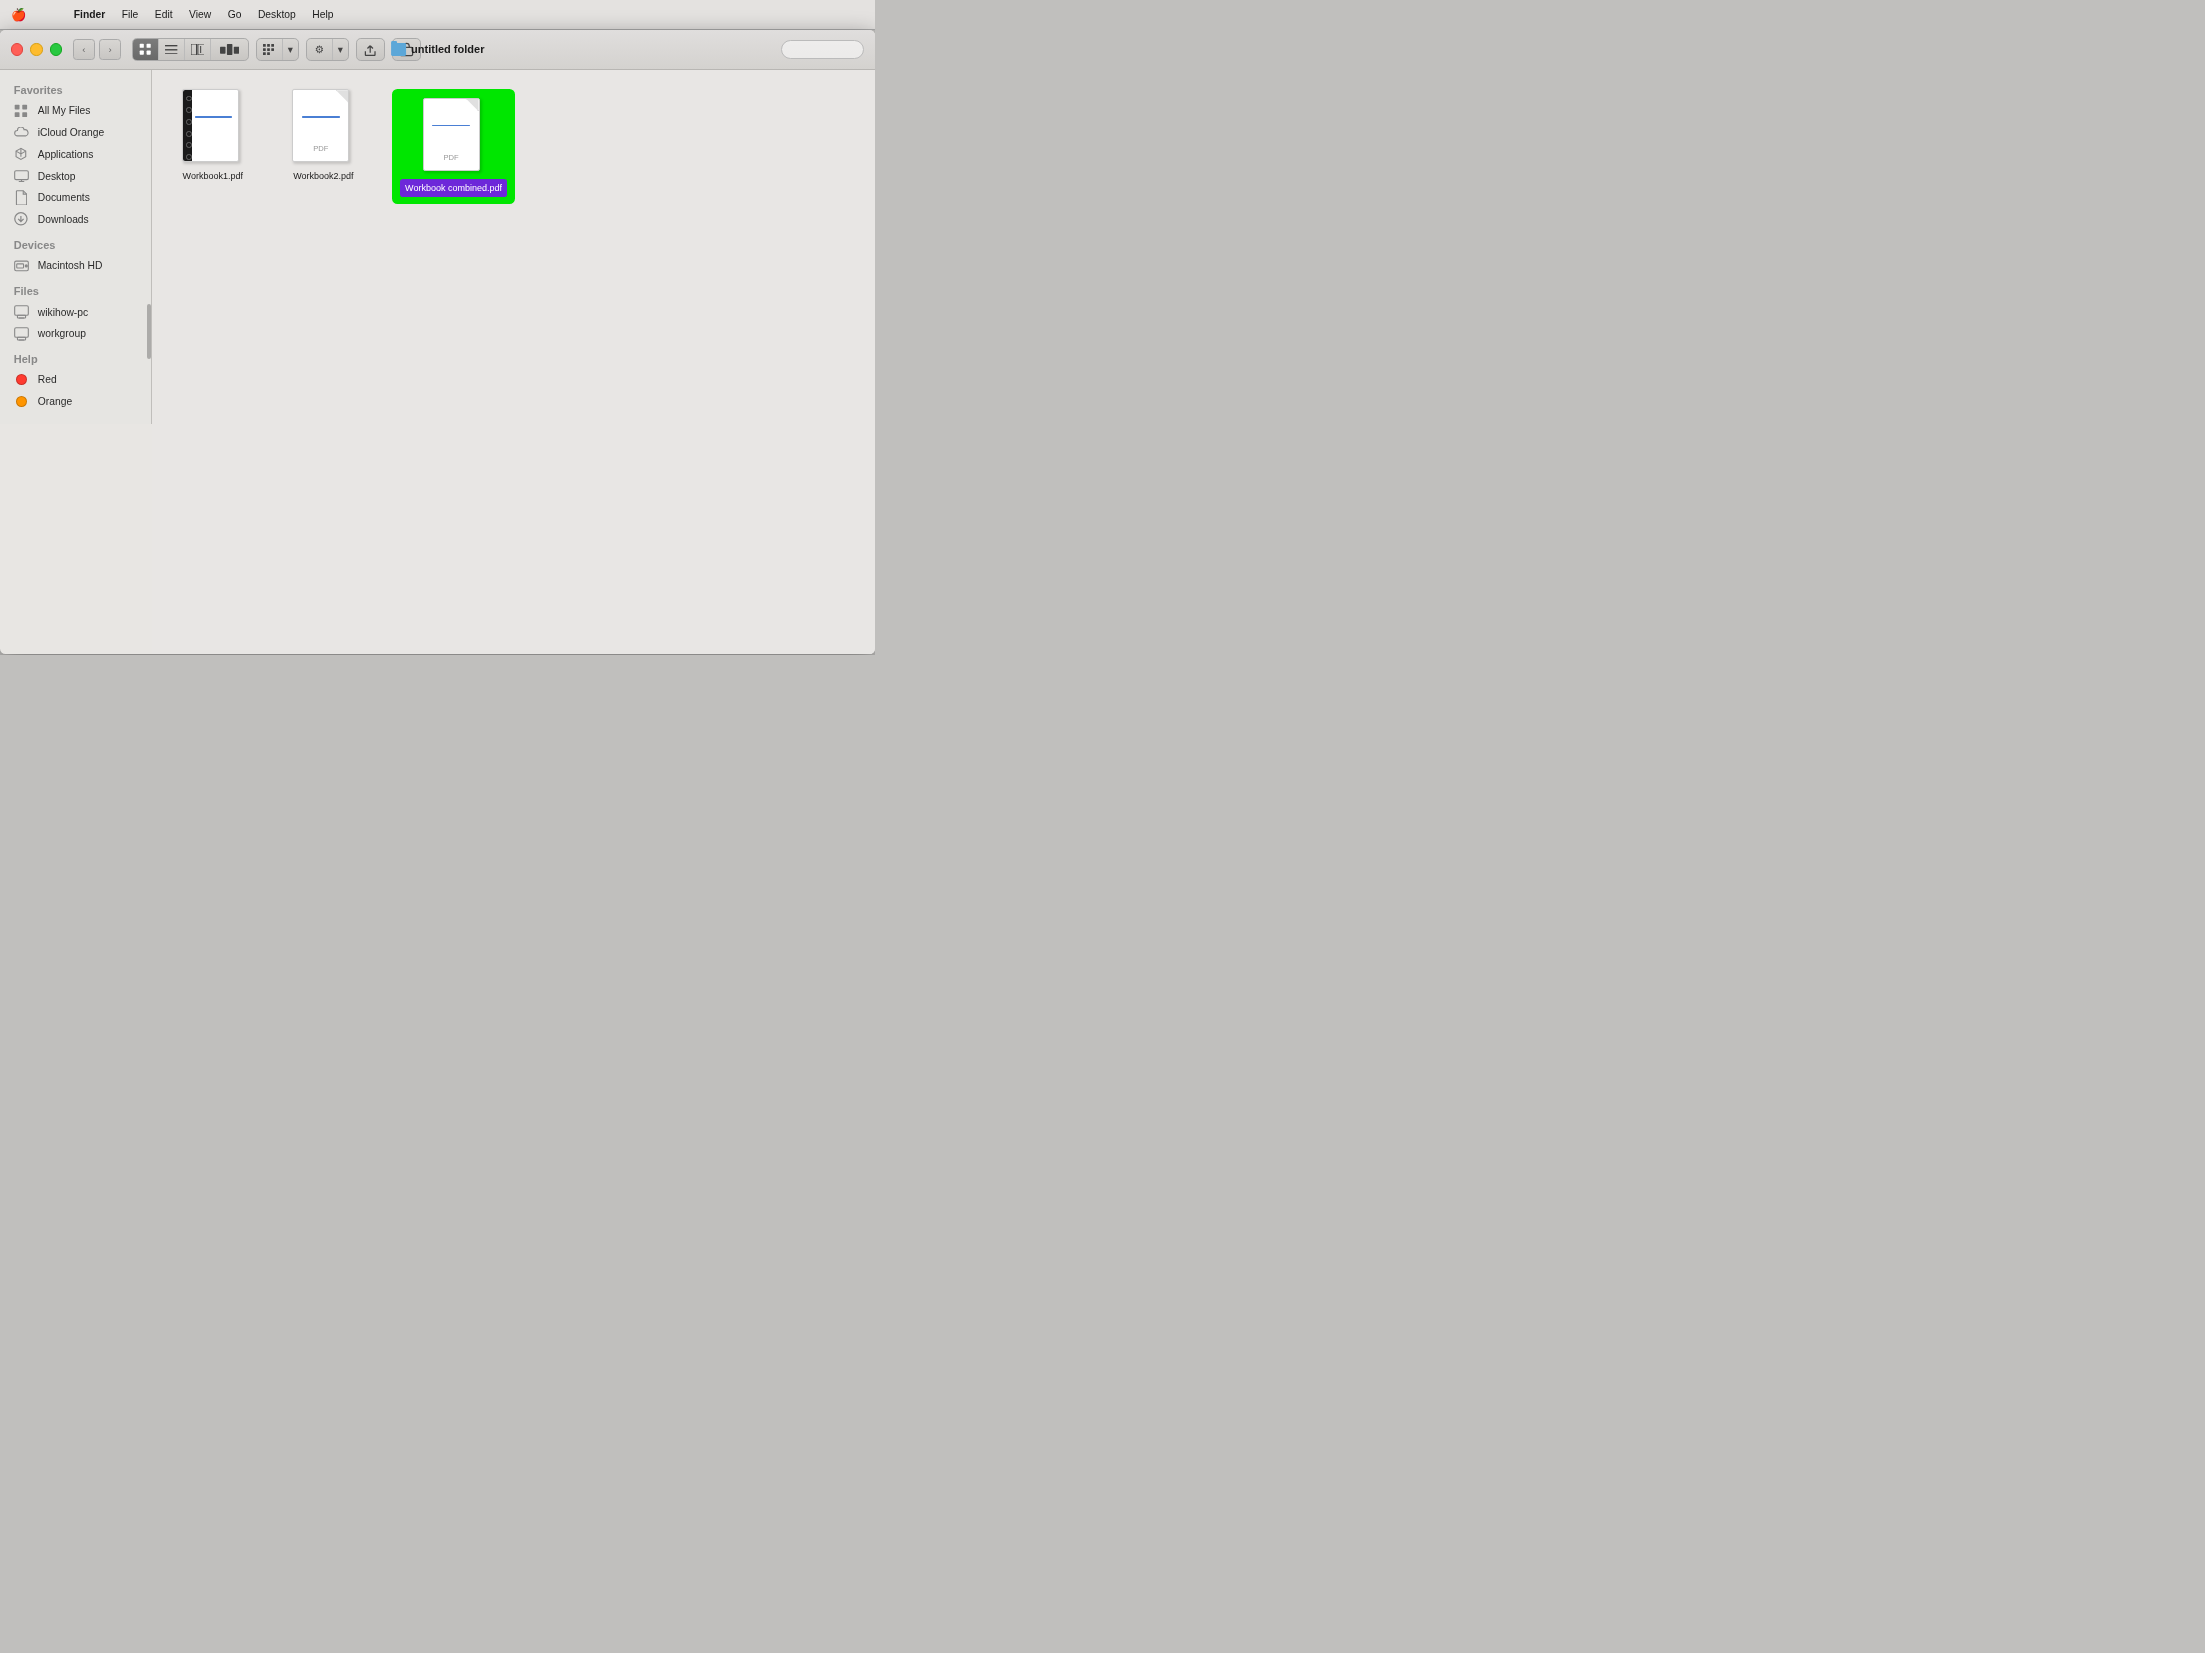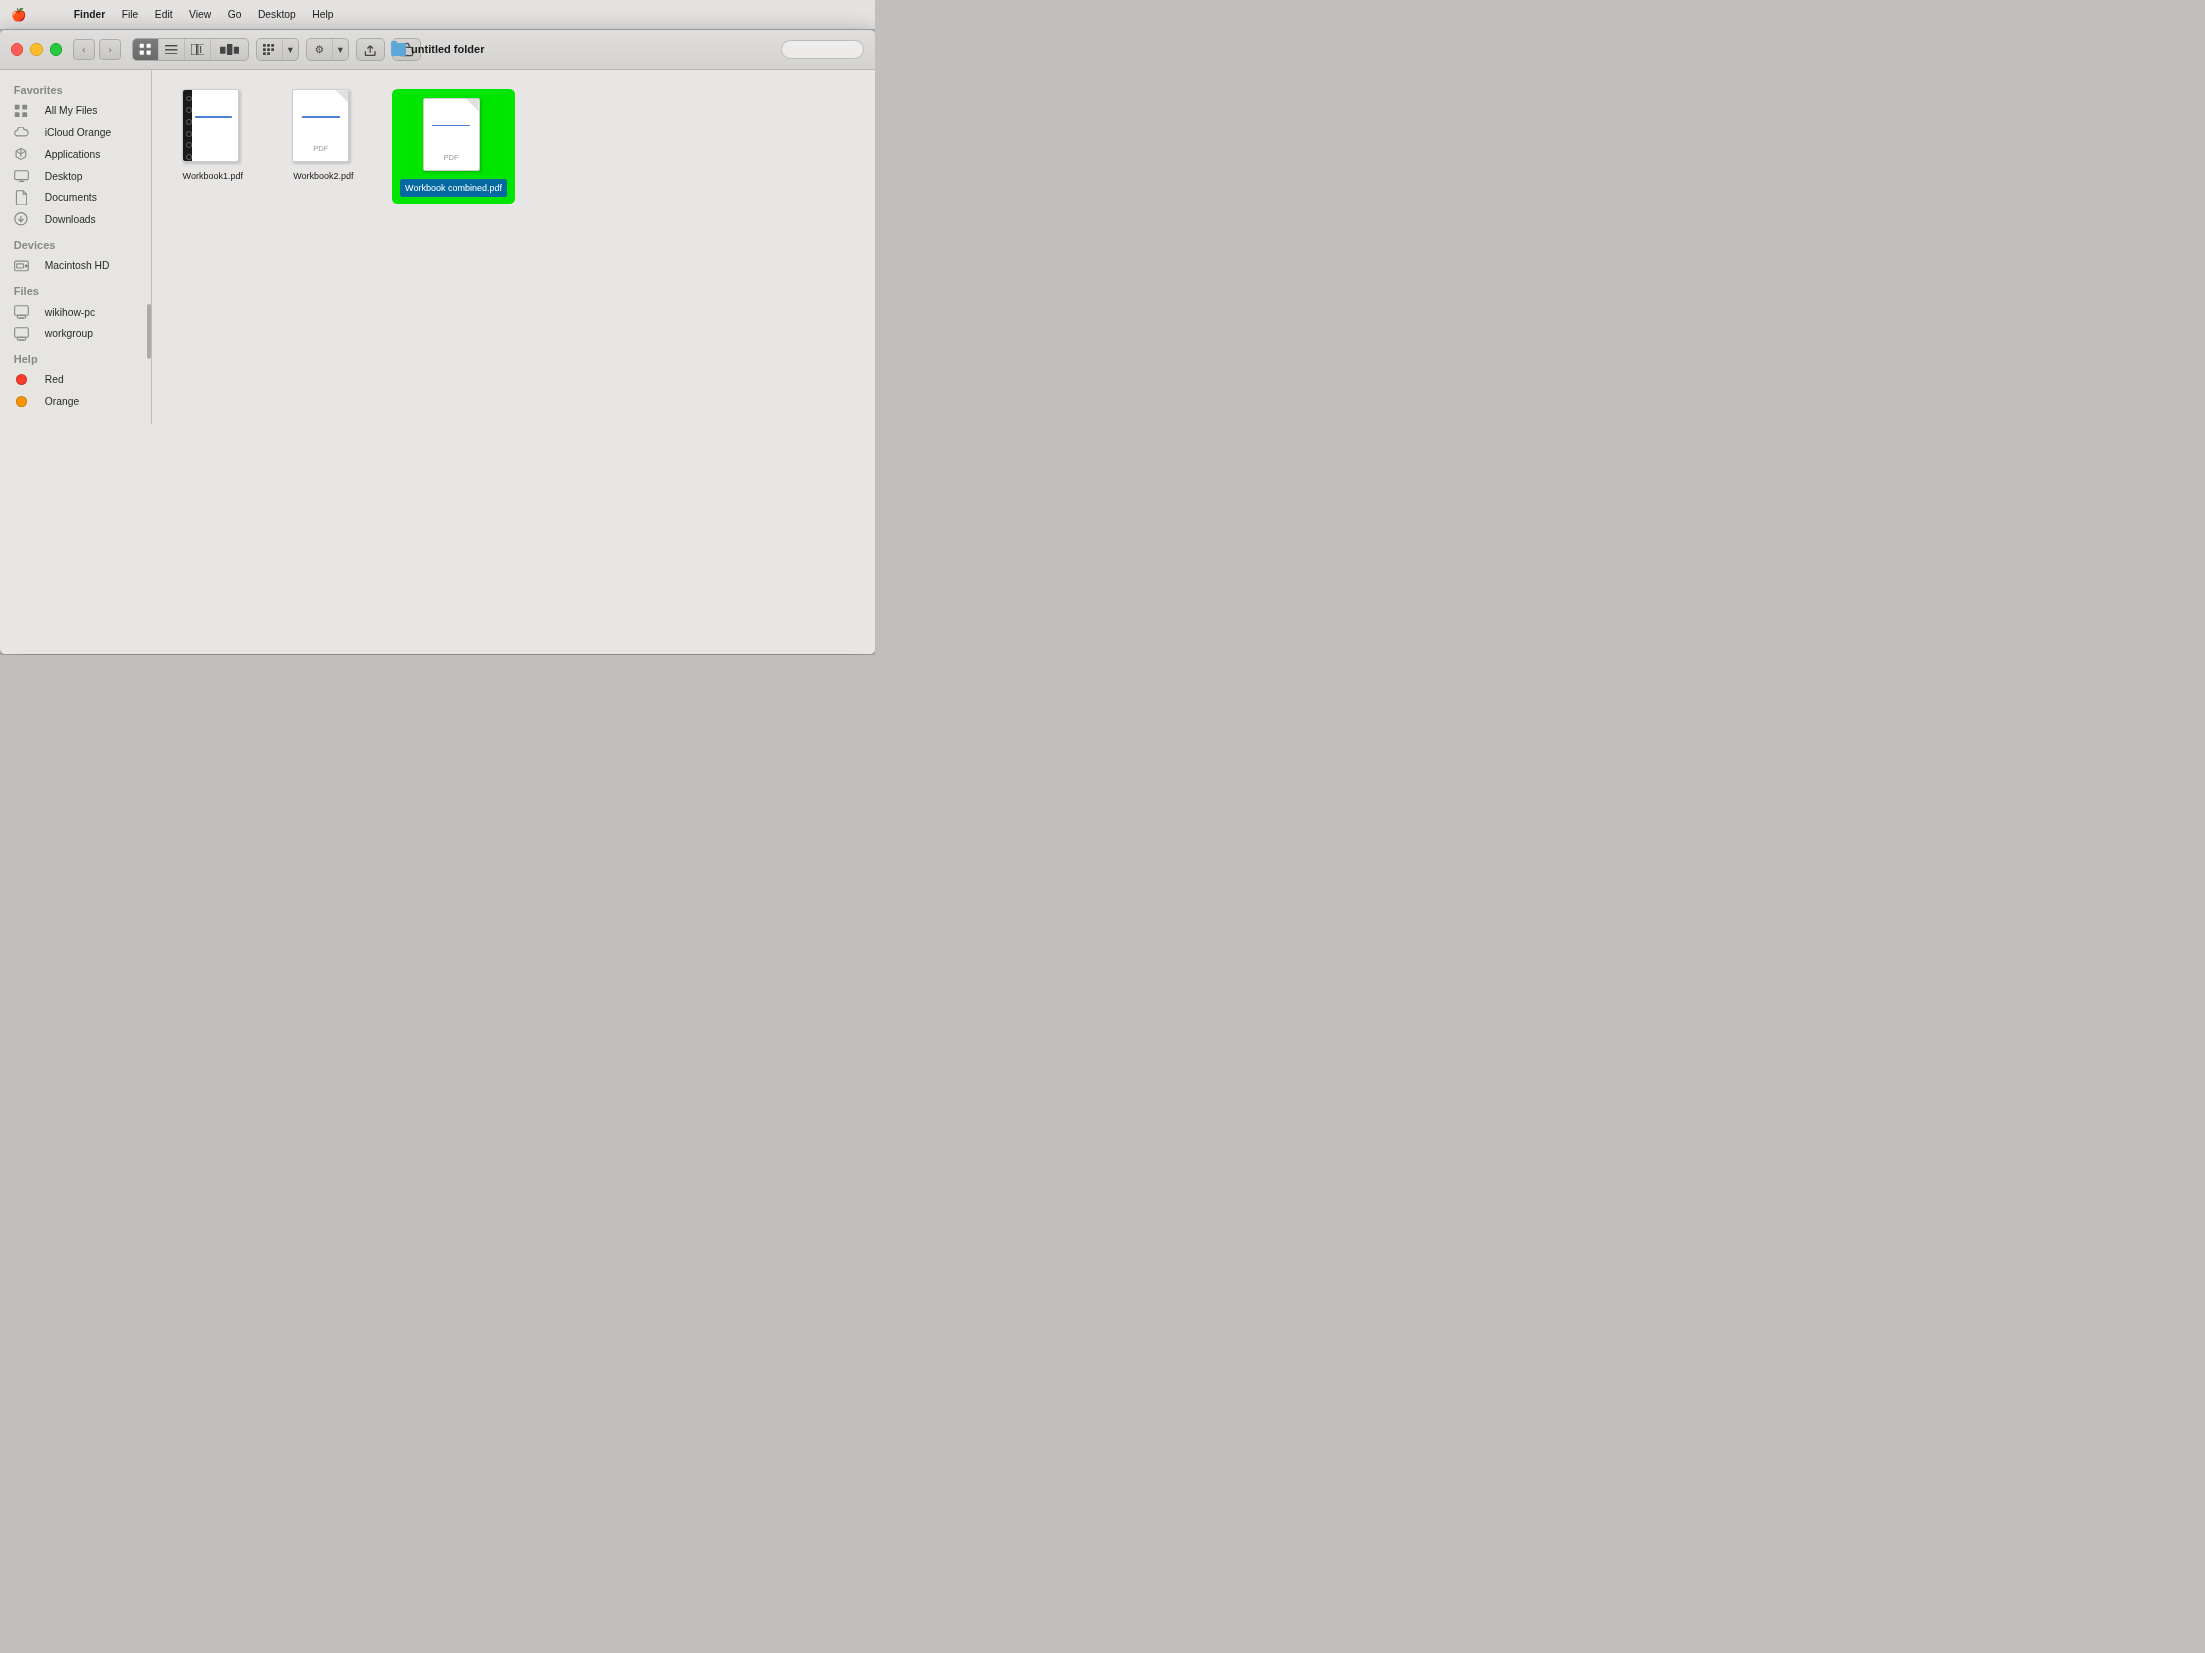--- a/index.html
+++ b/index.html
@@ -197,21 +197,21 @@
       font-size: 11px;
       font-weight: 700;
       color: #888;
       padding: 2.8px 13.8px 4.1px;
       text-transform: none;
     }
 
     .sidebar-item {
       display: flex;
       align-items: center;
-      gap: 16px;
+      gap: 9px;
       padding: 3.4px 13.8px;
       cursor: pointer;
       font-size: 10.3px;
       color: #2a2a2a;
     }
 
     .sidebar-icon {
       width: 15px;
       height: 15px;
       display: flex;
@@ -562,21 +562,21 @@
         <div class="pdf-icon">
           <div style="position:relative; width:57px; height:73px; background:white; border:0.7px solid #ccc; border-radius:2.1px; box-shadow:1.4px 1.4px 2.8px rgba(0,0,0,0.15);">
 
             <div style="position:absolute;top:0;right:0;width:12.4px;height:12.4px;background:#e0e0e0;clip-path:polygon(0 0,100% 0,100% 100%);border-left:0.7px solid #ccc;border-bottom:0.7px solid #ccc;"></div>
 
             <div style="position:absolute;bottom:8.3px;left:0;right:0;text-align:center;font-size:7.6px;color:#999;font-weight:500;">PDF</div>
 
             <div style="position:absolute;top:26px;left:8.3px;right:8.3px;height:1.7px;background:#4a7fd4;border-radius:0.7px;"></div>
           </div>
         </div>
-        <div style="background:#0369a1;border-radius:2.8px;padding:2.1px 5.5px;text-align:center;">
+        <div style="background:#6d28d9;border-radius:2.8px;padding:2.1px 5.5px;text-align:center;">
           <span style="font-size:9px;color:white;font-weight:500;line-height:1.3;">Workbook combined.pdf</span>
         </div>
       </div>
 
     </div>
   </div>
 </div>
 
 
 </body></html>

